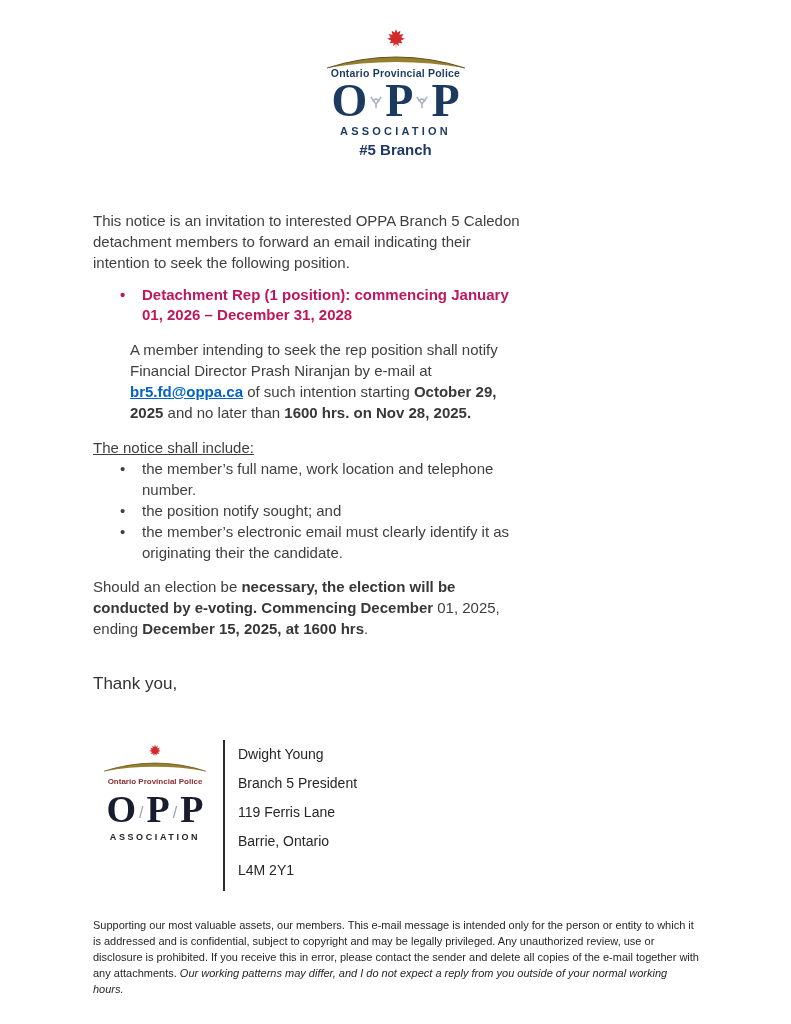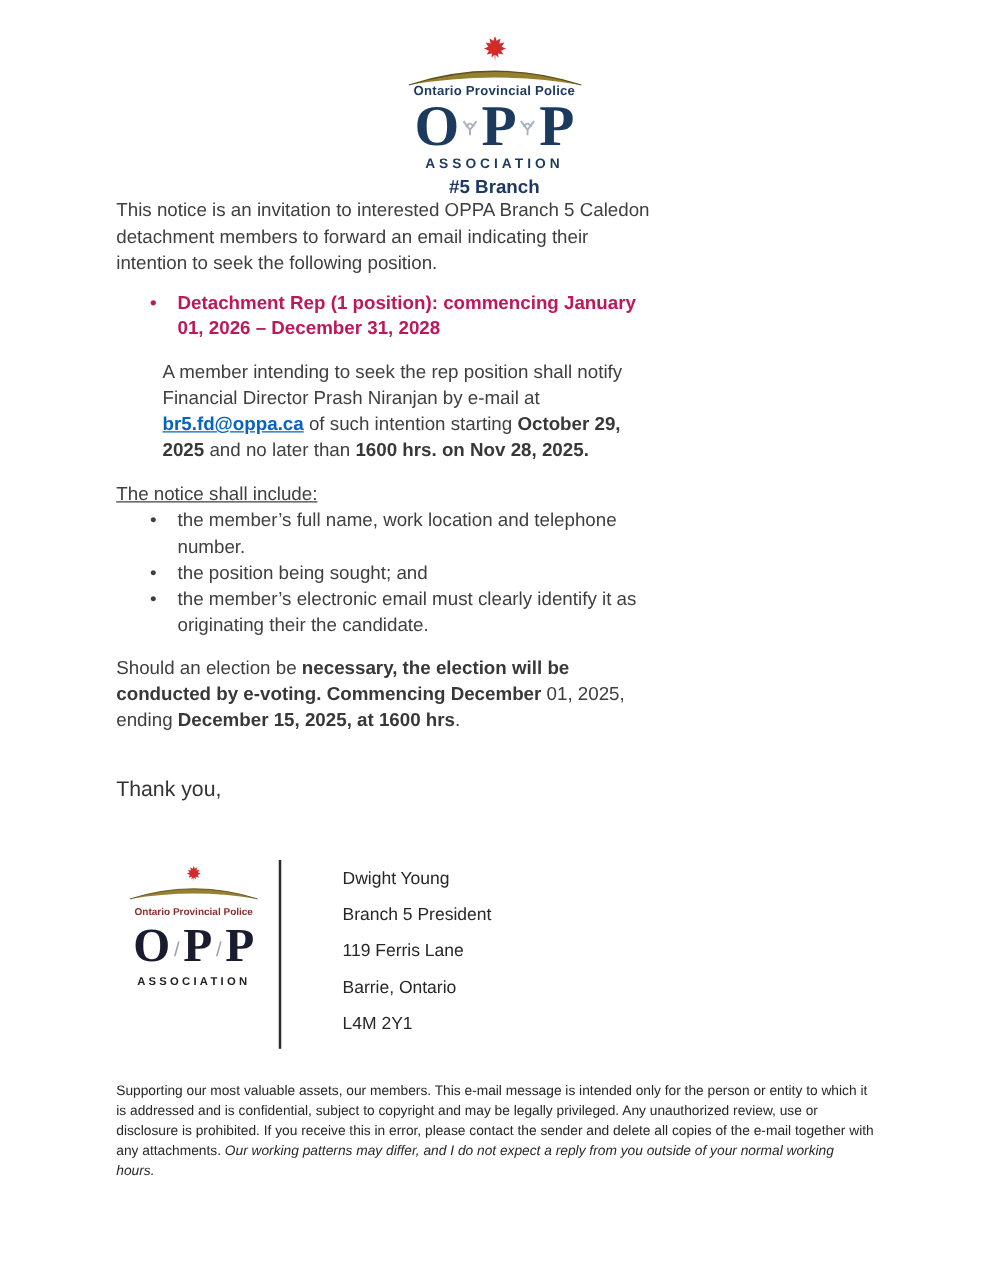--- a/index.html
+++ b/index.html
@@ -58,21 +58,21 @@
   }
   .branch-line {
     margin-top: 4px;
     font-size: 15px;
     font-weight: bold;
     color: #1f3864;
   }
 
   
   .body-text { width: 612px; font-size: 15px; line-height: 21px; }
-  .intro { }
+  .intro { margin-top: 52px; }
   ul.pos-list { list-style: none; margin-top: 12px; }
   ul.pos-list li {
     position: relative;
     padding-left: 49px;
     font-family: Liberation Sans, sans-serif;
     font-weight: bold;
     font-size: 15px;
     line-height: 20px;
     color: #be185d;
   }
@@ -132,21 +132,21 @@
   .sig-assoc {
     margin-top: 2px;
     font-size: 9px;
     font-weight: bold;
     letter-spacing: 2.6px;
     color: #222;
     white-space: nowrap;
   }
   .sig-divider { width: 2px; background: #2b2b2b; margin-left: 8px; }
   .sig-lines { padding: 0 0 6px 13px; font-size: 14px; color: #262626; }
-  .sig-line { height: 29px; line-height: 29px; white-space: nowrap; margin-left: 36px; }
+  .sig-line { height: 29px; line-height: 29px; white-space: nowrap; }
 
   
   .footer { width: 606px; margin-top: 26px; font-size: 11px; line-height: 16px; color: #262626; }
   .italic { font-style: italic; }
 </style>
 </head>
 <body>
 
 <div class="page">
 
@@ -181,21 +181,21 @@
     <ul class="pos-list">
       <li>Detachment Rep (1 position): commencing January 01, 2026 – December 31, 2028</li>
     </ul>
 
     <p class="notify"><span>A member intending to seek the rep position shall notify Financial Director Prash Niranjan by e-mail at </span><a class="email-link">br5.fd@oppa.ca</a><span> of such intention starting </span><b>October 29, 2025</b><span> and no later than </span><b>1600 hrs. on Nov 28, 2025.</b></p>
 
     <p class="include-heading">The notice shall include:</p>
 
     <ul class="include-list">
       <li>the member’s full name, work location and telephone number.</li>
-      <li>the position being sought; and</li>
+      <li>the position notify sought; and</li>
       <li>the member’s electronic email must clearly identify it as originating their the candidate.</li>
     </ul>
 
     <p class="election"><span>Should an election be </span><b>necessary, the election will be conducted by e-voting. Commencing December</b><span> 01, 2025, ending </span><b>December 15, 2025, at 1600 hrs</b><span>.</span></p>
 
     <p class="closing">Thank you,</p>
 
     <div class="signature">
       <div class="sig-logo">
         <svg class="leaf" width="14" height="14" viewBox="0 0 100 100">

